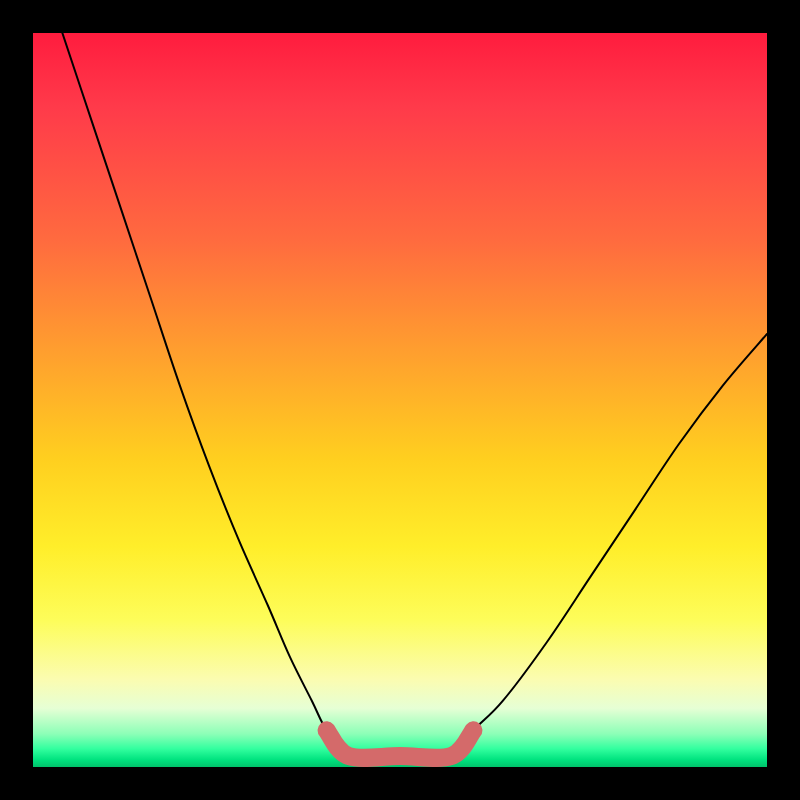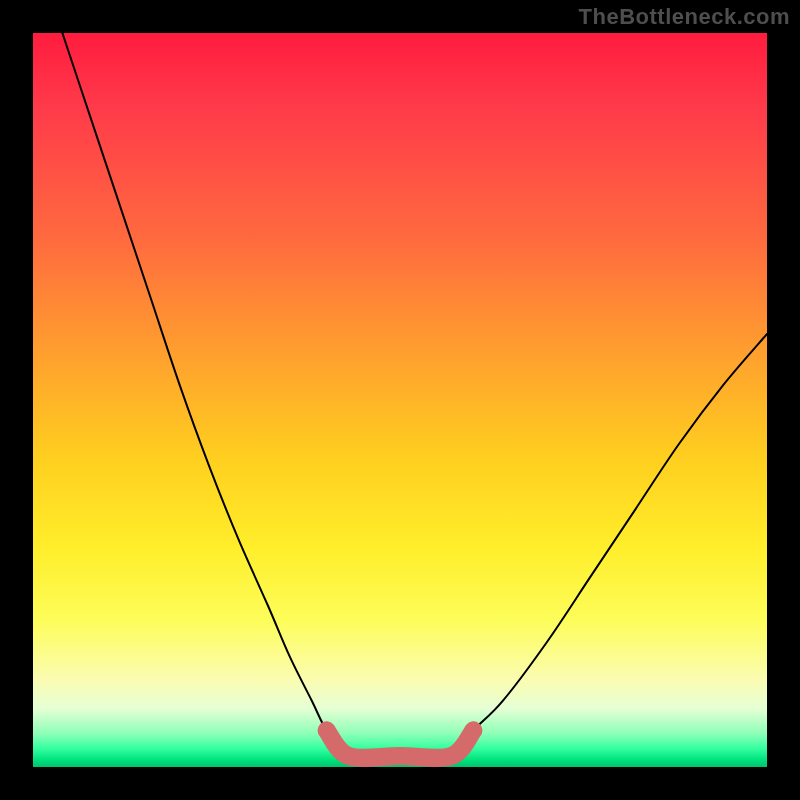--- a/index.html
+++ b/index.html
@@ -62,21 +62,20 @@
     inset: 0;
     width: 100%;
     height: 100%;
     z-index: 2;
   }
 </style>
 </head>
 <body>
 
 <div class="frame">
-  <div class="watermark">TheBottleneck.com</div>
 
   <div class="plot-area">
     <div class="gradient"></div>
 
     <svg class="curve" viewBox="0 0 734 734" preserveAspectRatio="none">
       <path id="v-curve-path" fill="none" stroke="#000000" stroke-width="2" stroke-linecap="round" stroke-linejoin="round" d="M 29.36 0.00 C 34.25 14.68, 48.93 58.72, 58.72 88.08 C 68.51 117.44, 78.29 146.80, 88.08 176.16 C 97.87 205.52, 107.65 234.88, 117.44 264.24 C 127.23 293.60, 137.01 324.18, 146.80 352.32 C 156.59 380.46, 166.37 407.37, 176.16 433.06 C 185.95 458.75, 195.73 483.22, 205.52 506.46 C 215.31 529.70, 226.32 552.95, 234.88 572.52 C 243.44 592.09, 249.56 608.00, 256.90 623.90 C 264.24 639.80, 272.80 655.71, 278.92 667.94 C 285.04 680.17, 287.48 688.13, 293.60 697.30 C 299.72 706.47, 303.39 718.71, 315.62 722.99 C 327.85 727.27, 349.87 722.99, 367.00 722.99 C 384.13 722.99, 406.15 727.27, 418.38 722.99 C 430.61 718.71, 431.84 706.47, 440.40 697.30 C 448.96 688.13, 457.53 682.62, 469.76 667.94 C 481.99 653.26, 499.12 630.02, 513.80 609.22 C 528.48 588.42, 543.16 565.18, 557.84 543.16 C 572.52 521.14, 587.20 499.12, 601.88 477.10 C 616.56 455.08, 631.24 431.84, 645.92 411.04 C 660.60 390.24, 675.28 370.67, 689.96 352.32 C 704.64 333.97, 726.66 309.50, 734.00 300.94"></path>
       <path id="trough-path" fill="none" stroke="#d46a6a" stroke-width="18" stroke-linecap="round" stroke-linejoin="round" d="M 293.60 697.30 C 297.27 701.58, 303.39 718.71, 315.62 722.99 C 327.85 727.27, 349.87 722.99, 367.00 722.99 C 384.13 722.99, 406.15 727.27, 418.38 722.99 C 430.61 718.71, 436.73 701.58, 440.40 697.30"></path>
     </svg>
   </div>
 </div>

